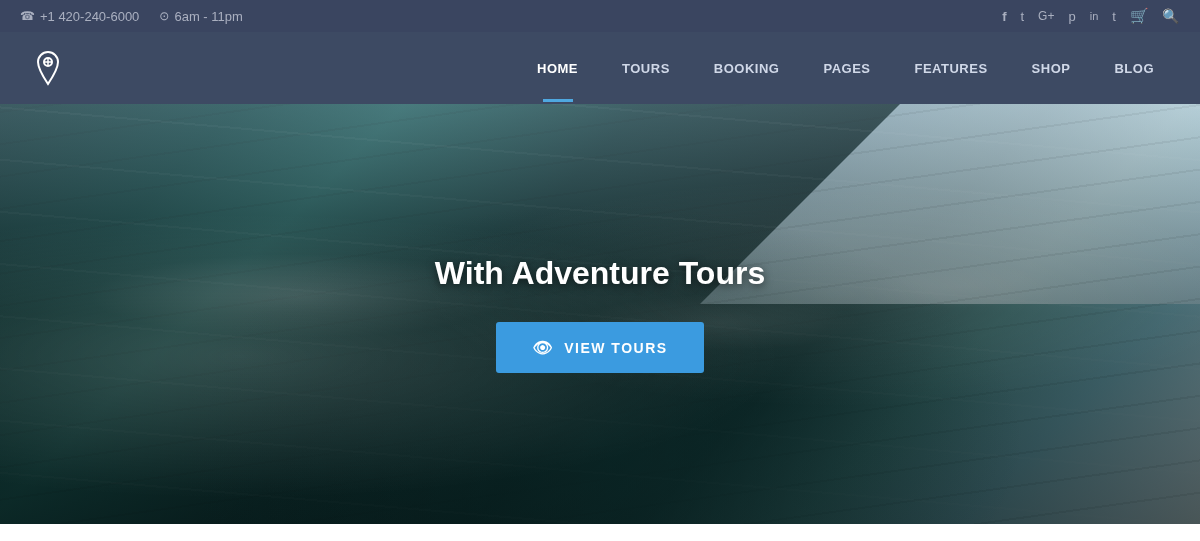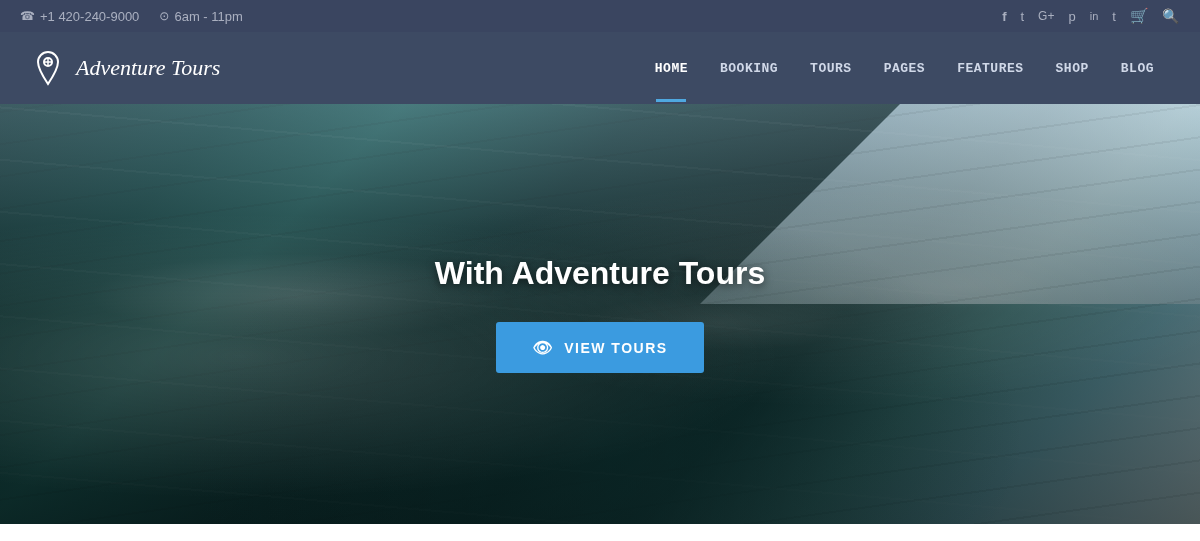--- a/index.html
+++ b/index.html
@@ -58,22 +58,21 @@
     .logo-text {
       color: #ffffff;
       font-size: 22px;
       font-style: italic;
       font-weight: 400;
       font-family: Georgia, serif;
     }
     .nav {
       display: flex;
       align-items: center;
-      gap: 0;
-      font-family: Liberation Mono, monospace;
+      gap: 12px;
     }
     .nav-item {
       color: #d0d8e8;
       text-decoration: none;
       font-size: 13px;
       font-weight: 600;
       letter-spacing: 0.5px;
       padding: 26px 16px;
       position: relative;
       display: block;
@@ -208,21 +207,21 @@
       border: none;
     }
   </style>
 </head>
 <body>
 
 <div class="top-bar">
   <div class="top-bar-left">
     <div class="top-bar-item">
       <span style="font-size:12px;">☎</span>
-      <span>+1 420-240-9000</span>
+      <span>+1 420-240-6000</span>
     </div>
     <div class="top-bar-item">
       <span style="font-size:12px;">⊙</span>
       <span>6am - 11pm</span>
     </div>
   </div>
   <div class="top-bar-right">
     <a href="#" style="color:#aab0c0;text-decoration:none;font-size:13px;font-weight:bold;">f</a>
     <a href="#" style="color:#aab0c0;text-decoration:none;font-size:13px;">t</a>
     <a href="#" style="color:#aab0c0;text-decoration:none;font-size:12px;">G+</a>
@@ -235,26 +234,25 @@
 </div>
 
 <header class="header">
   <a class="logo" href="#">
     <svg class="logo-icon" viewBox="0 0 36 36" fill="none" xmlns="http://www.w3.org/2000/svg">
       <path d="M18 2C12.477 2 8 6.477 8 12c0 7 10 22 10 22s10-15 10-22c0-5.523-4.477-10-10-10z" fill="none" stroke="white" stroke-width="2"></path>
       <circle cx="18" cy="12" r="4" fill="none" stroke="white" stroke-width="2"></circle>
       <line x1="14" y1="12" x2="22" y2="12" stroke="white" stroke-width="1.5"></line>
       <line x1="18" y1="8" x2="18" y2="16" stroke="white" stroke-width="1.5"></line>
     </svg>
-    <span class="logo-text">Adventure Tours</span>
   </a>
   <nav class="nav">
     <a class="nav-item active" href="#">HOME</a>
+    <a class="nav-item" href="#">TOURS</a>
     <a class="nav-item" href="#">BOOKING</a>
-    <a class="nav-item" href="#">TOURS</a>
     <a class="nav-item" href="#">PAGES</a>
     <a class="nav-item" href="#">FEATURES</a>
     <a class="nav-item" href="#">SHOP</a>
     <a class="nav-item" href="#">BLOG</a>
   </nav>
 </header>
 
 <section class="hero">
   <div class="hero-bg"></div>
   <div class="sky-layer"></div>

